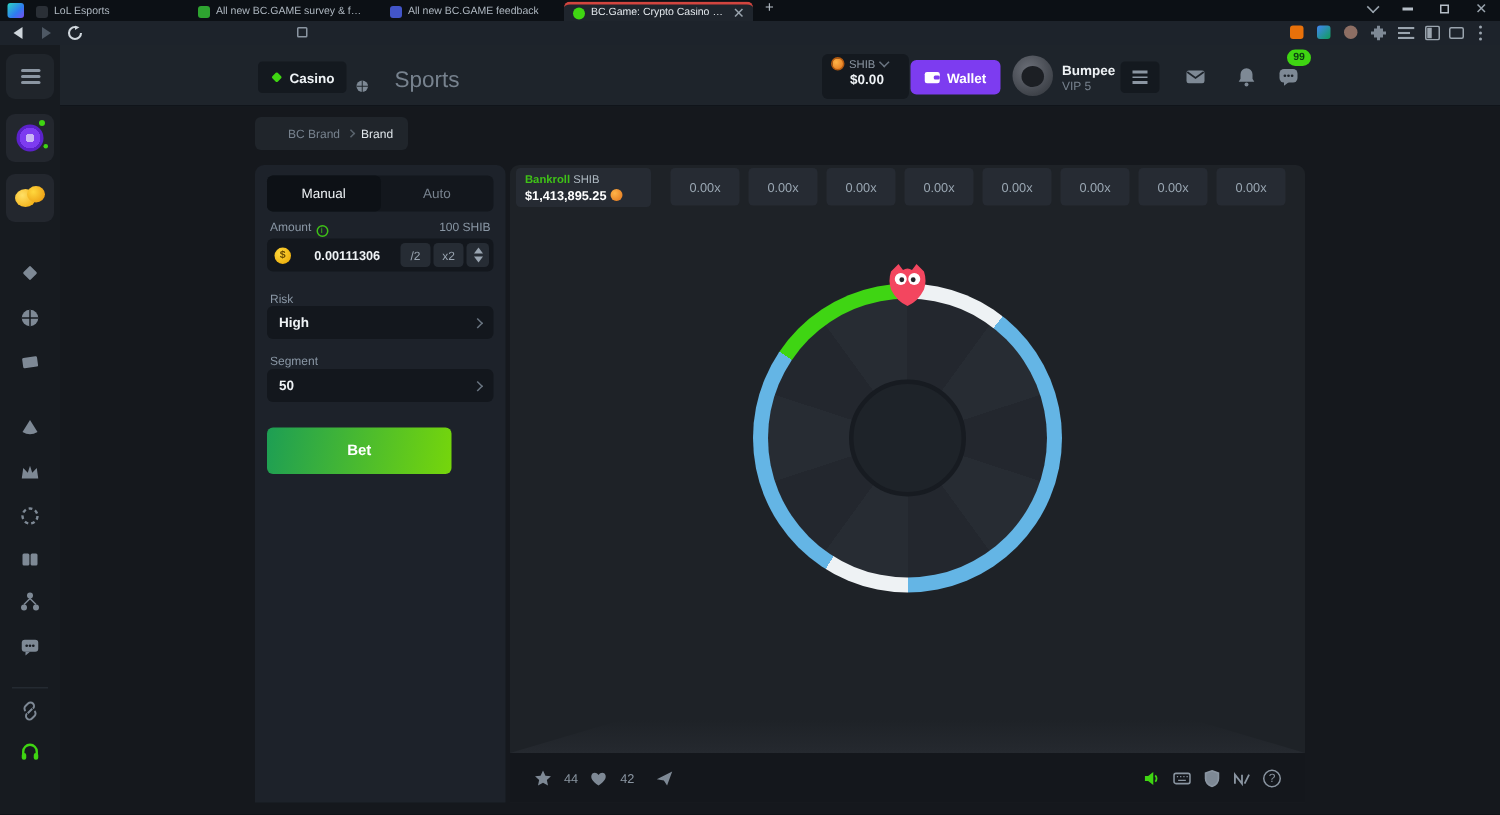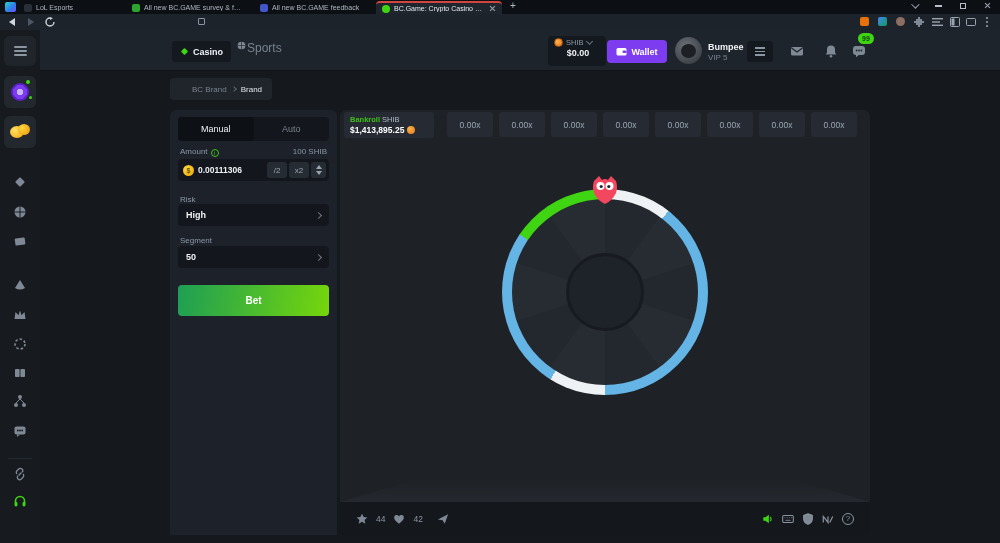--- a/index.html
+++ b/index.html
@@ -45,21 +45,21 @@
   .sbtile { position:absolute; left:4px; width:32px; border-radius:6px; background:#23272e; }
   .hamb { display:flex; flex-direction:column; gap:2.5px; align-items:center; justify-content:center; }
   .hamb i { width:13px; height:1.5px; background:#8b96a2; border-radius:1px; }
   .sbicon { position:absolute; left:13px; width:14px; height:14px; }
   .sbicon svg { width:14px; height:14px; }
   .sbdiv { position:absolute; left:8px; width:24px; height:1px; background:#242a31; }
 
   .siteheader { position:absolute; left:40px; top:30px; width:960px; height:41px; background:#1e242b; border-bottom:1px solid #10141a; }
   .pill { background:#14191f; border-radius:3px; display:flex; align-items:center; gap:4px; }
   .casino { position:absolute; left:132px; top:11px; height:21px; padding:0 8px; color:#eef2f5; font-size:9px; font-weight:bold; }
-  .sports { position:absolute; left:197px; top:11px; height:21px; display:flex; align-items:flex-start; gap:1px; color:#77828e; font-size:12px; }
+  .sports { position:absolute; left:197px; top:11px; height:21px; display:flex; align-items:flex-end; gap:17px; color:#77828e; font-size:15px; }
   .shibbox { position:absolute; left:508px; top:6px; width:58px; height:30px; background:#14191f; border-radius:4px; padding:2px 4px 2px 6px; }
   .shibtop { display:flex; align-items:center; gap:3px; font-size:7.5px; color:#8a95a1; }
   .shibbal { font-size:9px; color:#eef2f5; font-weight:bold; text-align:center; margin-top:1px; }
   .coin { width:9px; height:9px; border-radius:50%; background:radial-gradient(circle at 35% 35%,#ffb347,#e0741d); border:1px solid #b35a10; }
   .walletbtn { position:absolute; left:567px; top:10px; width:60px; height:23px; background:#7d3cf0; border-radius:4px;
     display:flex; align-items:center; justify-content:center; gap:4px; color:#fff; font-size:9px; font-weight:bold; }
   .avatar { position:absolute; left:635px; top:7px; width:27px; height:27px; border-radius:50%;
     background:radial-gradient(circle at 40% 35%,#6b6f78,#2e3238); overflow:hidden; }
   .avatar i { position:absolute; left:6px; top:7px; width:15px; height:14px; border-radius:50%; background:#1c1f24; }
   .uname { position:absolute; left:668px; top:12px; color:#eef2f5; font-size:9px; font-weight:bold; }
@@ -83,31 +83,31 @@
   .tabstrip .t { flex:1; display:flex; align-items:center; justify-content:center; font-size:9px; border-radius:4px; }
   .tabstrip .t.on { background:#0d1116; color:#eef2f5; font-weight:normal; }
   .tabstrip .t.off { color:#77828e; }
   .lblrow { position:absolute; left:10px; right:10px; display:flex; justify-content:space-between; font-size:8px; color:#8a97a5; }
   .infoi { display:inline-flex; width:8px; height:8px; border:1px solid #3fc117; border-radius:50%; color:#3fc117;
     font-size:6px; align-items:center; justify-content:center; margin-left:3px; vertical-align:-1px; }
   .amtinput { position:absolute; left:8px; top:49px; width:151px; height:22px; background:#13171d; border-radius:4px;
     display:flex; align-items:center; padding:0 3px 0 5px; }
   .coinsm { width:11px; height:11px; border-radius:50%; background:radial-gradient(circle at 35% 35%,#ffd83d,#e8a400);
     color:#6b4a00; font-size:7px; font-weight:bold; display:flex; align-items:center; justify-content:center; }
-  .amtval { color:#eef2f5; font-size:8.5px; font-weight:bold; margin-left:4px; flex:1; }
+  .amtval { color:#eef2f5; font-size:8.5px; font-weight:bold; margin-left:4px; flex:1;text-align:center; }
   .minibtn { width:20px; height:16px; background:#262c34; border-radius:3px; color:#9aa5b1; font-size:8px;
     display:flex; align-items:center; justify-content:center; margin-left:2px; }
   .stepper { width:15px; height:16px; background:#262c34; border-radius:3px; margin-left:2px;
     display:flex; flex-direction:column; align-items:center; justify-content:center; gap:2px; }
   .arrup { width:0; height:0; border:3px solid transparent; border-bottom:4px solid #9aa5b1; margin-top:-2px; }
   .arrdn { width:0; height:0; border:3px solid transparent; border-top:4px solid #9aa5b1; margin-bottom:-2px; }
   .selbox { position:absolute; left:8px; width:151px; height:22px; background:#13171d; border-radius:4px;
     display:flex; align-items:center; justify-content:space-between; padding:0 8px; color:#eef2f5; font-size:9px; font-weight:bold; }
   .schev { width:5px; height:5px; border-right:1.2px solid #6a7581; border-top:1.2px solid #6a7581; transform:rotate(45deg); }
-  .betbtn { position:absolute; left:8px; top:175px; width:151px; height:31px; border-radius:4px;
+  .betbtn { position:absolute; left:8px; top:175px; width:123px; height:31px; border-radius:4px;
     background:linear-gradient(100deg,#1d9e54,#76d60b); color:#fff; font-size:10px; font-weight:bold;
     display:flex; align-items:center; justify-content:center; }
 
   
   .gamepanel { position:absolute; left:340px; top:110px; width:530px; height:425px; background:#1e2227; border-radius:6px 6px 0 0; }
   .bankroll { position:absolute; left:4px; top:2px; width:90px; height:26px; background:#262b33; border-radius:3px; padding:3px 6px; }
   .bkline1 { font-size:7.5px; } .bkline1 .g { color:#3fc117; font-weight:bold; } .bkline1 .c { color:#aeb9c2; }
   .bkline2 { font-size:8.5px; color:#fff; font-weight:bold; display:flex; align-items:center; gap:3px; margin-top:1px; }
   .coinxs { width:8px; height:8px; border-radius:50%; background:radial-gradient(circle at 35% 35%,#ffb347,#e0741d); }
   .multirow { position:absolute; left:107px; top:2px; width:411px; display:flex; gap:6px; }

